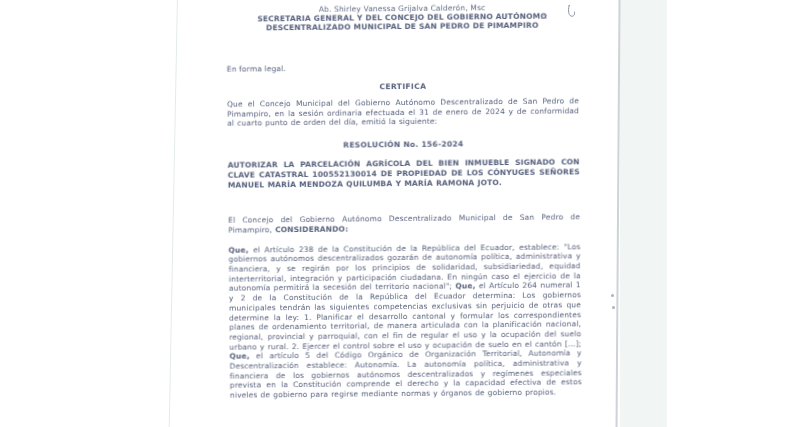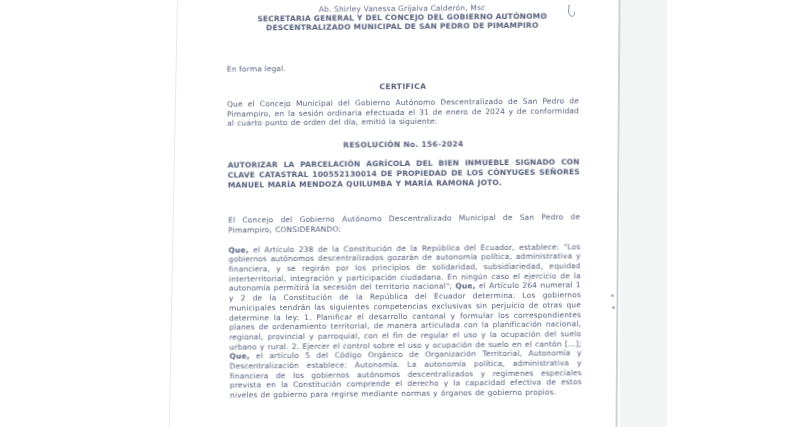--- a/index.html
+++ b/index.html
@@ -70,21 +70,21 @@
   <div class="legal-note">En forma legal.</div>
 
   <div class="center h-certifica">CERTIFICA</div>
 
   <div class="para p-cert">Que el Concejo Municipal del Gobierno Autónomo Descentralizado de San Pedro de Pimampiro, en la sesión ordinaria efectuada el 31 de enero de 2024 y de conformidad al cuarto punto de orden del día, emitió la siguiente:</div>
 
   <div class="center h-resolucion">RESOLUCIÓN No. 156-2024</div>
 
   <div class="para p-title">AUTORIZAR LA PARCELACIÓN AGRÍCOLA DEL BIEN INMUEBLE SIGNADO CON CLAVE CATASTRAL 100552130014 DE PROPIEDAD DE LOS CÓNYUGES SEÑORES MANUEL MARÍA MENDOZA QUILUMBA Y MARÍA RAMONA JOTO.</div>
 
-  <div class="para p-intro"><span>El Concejo del Gobierno Autónomo Descentralizado Municipal de San Pedro de Pimampiro, </span><span style="font-weight: normal;">CONSIDERANDO:</span></div>
+  <div class="para p-intro"><span>El Concejo del Gobierno Autónomo Descentralizado Municipal de San Pedro de Pimampiro, </span><span style="font-weight: bold;">CONSIDERANDO:</span></div>
 
   <div class="para p-long"><span style="font-weight: bold;">Que,</span><span> el Artículo 238 de la Constitución de la República del Ecuador, establece: "Los gobiernos autónomos descentralizados gozarán de autonomía política, administrativa y financiera, y se regirán por los principios de solidaridad, subsidiariedad, equidad interterritorial, integración y participación ciudadana. En ningún caso el ejercicio de la autonomía permitirá la secesión del territorio nacional"; </span><span style="font-weight: bold;">Que,</span><span> el Artículo 264 numeral 1 y 2 de la Constitución de la República del Ecuador determina: Los gobiernos municipales tendrán las siguientes competencias exclusivas sin perjuicio de otras que determine la ley: 1. Planificar el desarrollo cantonal y formular los correspondientes planes de ordenamiento territorial, de manera articulada con la planificación nacional, regional, provincial y parroquial, con el fin de regular el uso y la ocupación del suelo urbano y rural. 2. Ejercer el control sobre el uso y ocupación de suelo en el cantón [...]; </span><span style="font-weight: bold;">Que,</span><span> el artículo 5 del Código Orgánico de Organización Territorial, Autonomía y Descentralización establece: Autonomía. La autonomía política, administrativa y financiera de los gobiernos autónomos descentralizados y regímenes especiales prevista en la Constitución comprende el derecho y la capacidad efectiva de estos niveles de gobierno para regirse mediante normas y órganos de gobierno propios.</span></div>
 </div>
 
 <svg class="pen-mark" viewBox="0 0 12 18">
   <path d="M3,2 C2,7 2.5,11 5,12 C7.5,13 9,11 8.5,8" fill="none" stroke="#8a93a8" stroke-width="1" stroke-linecap="round"></path>
   <circle cx="3.2" cy="1.5" r="0.7" fill="#8a93a8"></circle>
 </svg>
 <svg class="pen-dash" viewBox="0 0 7 5">
   <path d="M0,1 L6,0.5 M0,3.5 L6,3" fill="none" stroke="#9aa3b4" stroke-width="0.8"></path>

